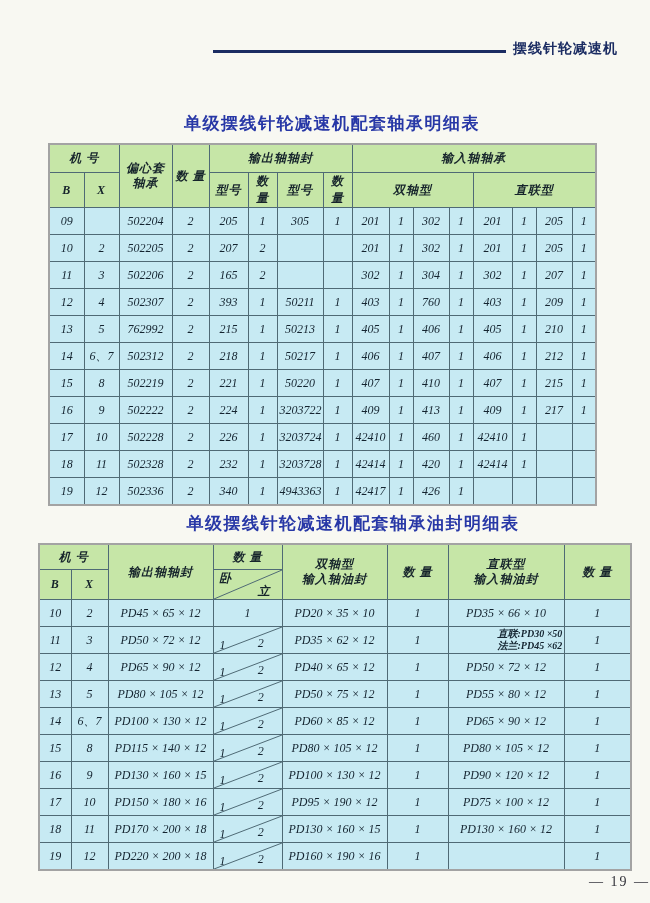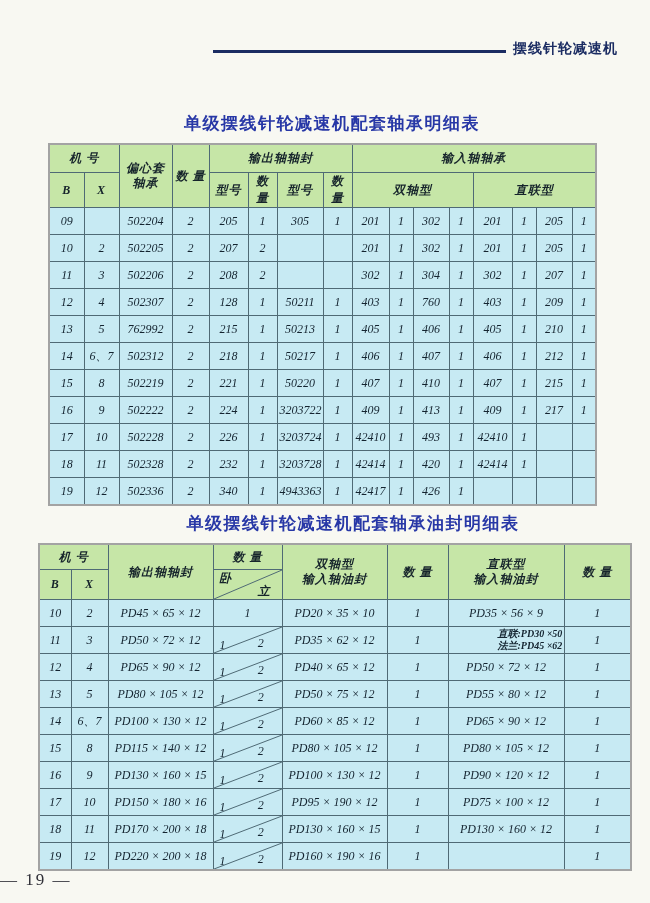--- a/index.html
+++ b/index.html
@@ -71,21 +71,21 @@
   .diag-right{position:absolute;right:26%;bottom:3px;line-height:1.2;}
 
   td.two-line div{
     font-size:10px;font-weight:600;line-height:1.25;letter-spacing:0;
     white-space:nowrap;
     padding-left:47px;
   }
 
   .page-number{
     position:absolute;left:0;width:100%;bottom:13px;
-    text-align:left;font-size:17px;color:#303038;letter-spacing:2px;
+    text-align:right;font-size:14px;color:#303038;letter-spacing:2px;
   }
 </style>
 </head>
 <body style="--title-blue: #2737a6; --navy: #1b2c62; --head-green: #c6e6a7; --cell-cyan: #c7eaf3; --border: #4f6a75;">
 
 <div class="page">
 
   <div class="page-header">
     <div class="header-rule"></div>
     <span class="header-title">摆线针轮减速机</span>
@@ -169,39 +169,39 @@
           <td>201</td>
           <td>1</td>
           <td>205</td>
           <td>1</td>
         </tr>
         <tr>
           <td>11</td>
           <td>3</td>
           <td>502206</td>
           <td>2</td>
-          <td>208</td>
+          <td>165</td>
           <td>2</td>
           <td></td>
           <td></td>
           <td>302</td>
           <td>1</td>
           <td>304</td>
           <td>1</td>
           <td>302</td>
           <td>1</td>
           <td>207</td>
           <td>1</td>
         </tr>
         <tr>
           <td>12</td>
           <td>4</td>
           <td>502307</td>
           <td>2</td>
-          <td>128</td>
+          <td>393</td>
           <td>1</td>
           <td>50211</td>
           <td>1</td>
           <td>403</td>
           <td>1</td>
           <td>760</td>
           <td>1</td>
           <td>403</td>
           <td>1</td>
           <td>209</td>
@@ -283,21 +283,21 @@
           <td>17</td>
           <td>10</td>
           <td>502228</td>
           <td>2</td>
           <td>226</td>
           <td>1</td>
           <td>3203724</td>
           <td>1</td>
           <td>42410</td>
           <td>1</td>
-          <td>493</td>
+          <td>460</td>
           <td>1</td>
           <td>42410</td>
           <td>1</td>
           <td></td>
           <td></td>
         </tr>
         <tr>
           <td>18</td>
           <td>11</td>
           <td>502328</td>
@@ -378,21 +378,21 @@
       </tr>
     </thead>
     <tbody id="table2-body">
         <tr>
           <td>10</td>
           <td>2</td>
           <td>PD45 × 65 × 12</td>
           <td>1</td>
           <td>PD20 × 35 × 10</td>
           <td>1</td>
-          <td>PD35 × 56 × 9</td>
+          <td>PD35 × 66 × 10</td>
           <td>1</td>
         </tr>
         <tr>
           <td>11</td>
           <td>3</td>
           <td>PD50 × 72 × 12</td>
           <td class="diag">
             <svg viewBox="0 0 100 100" preserveAspectRatio="none">
               <line x1="0" y1="100" x2="100" y2="0"></line>
             </svg>

